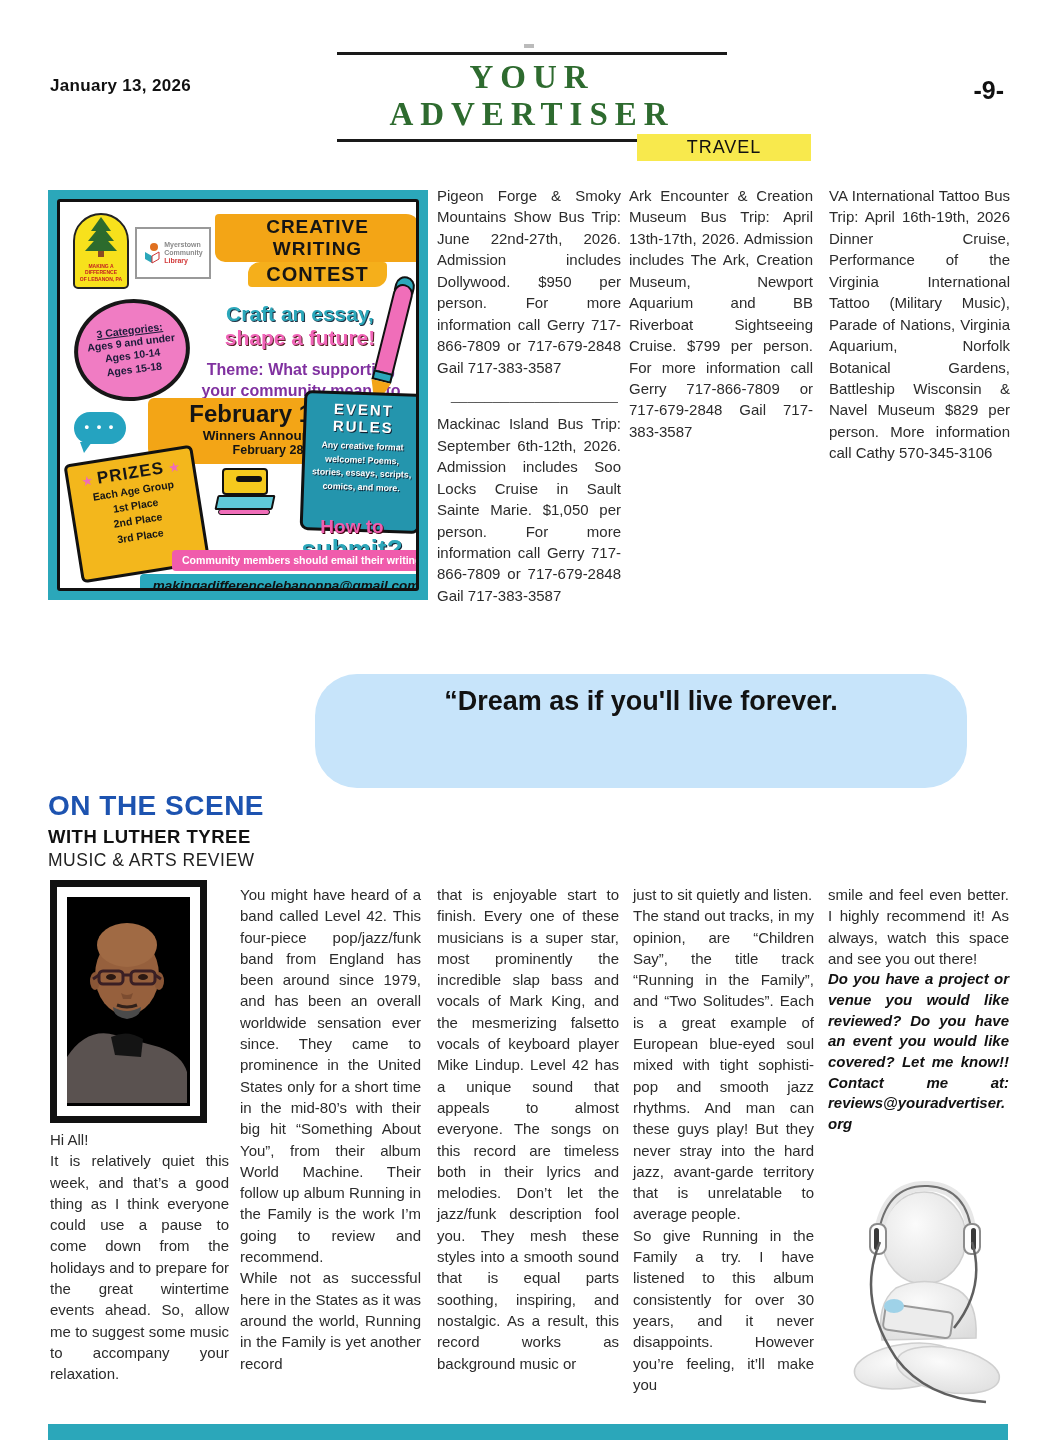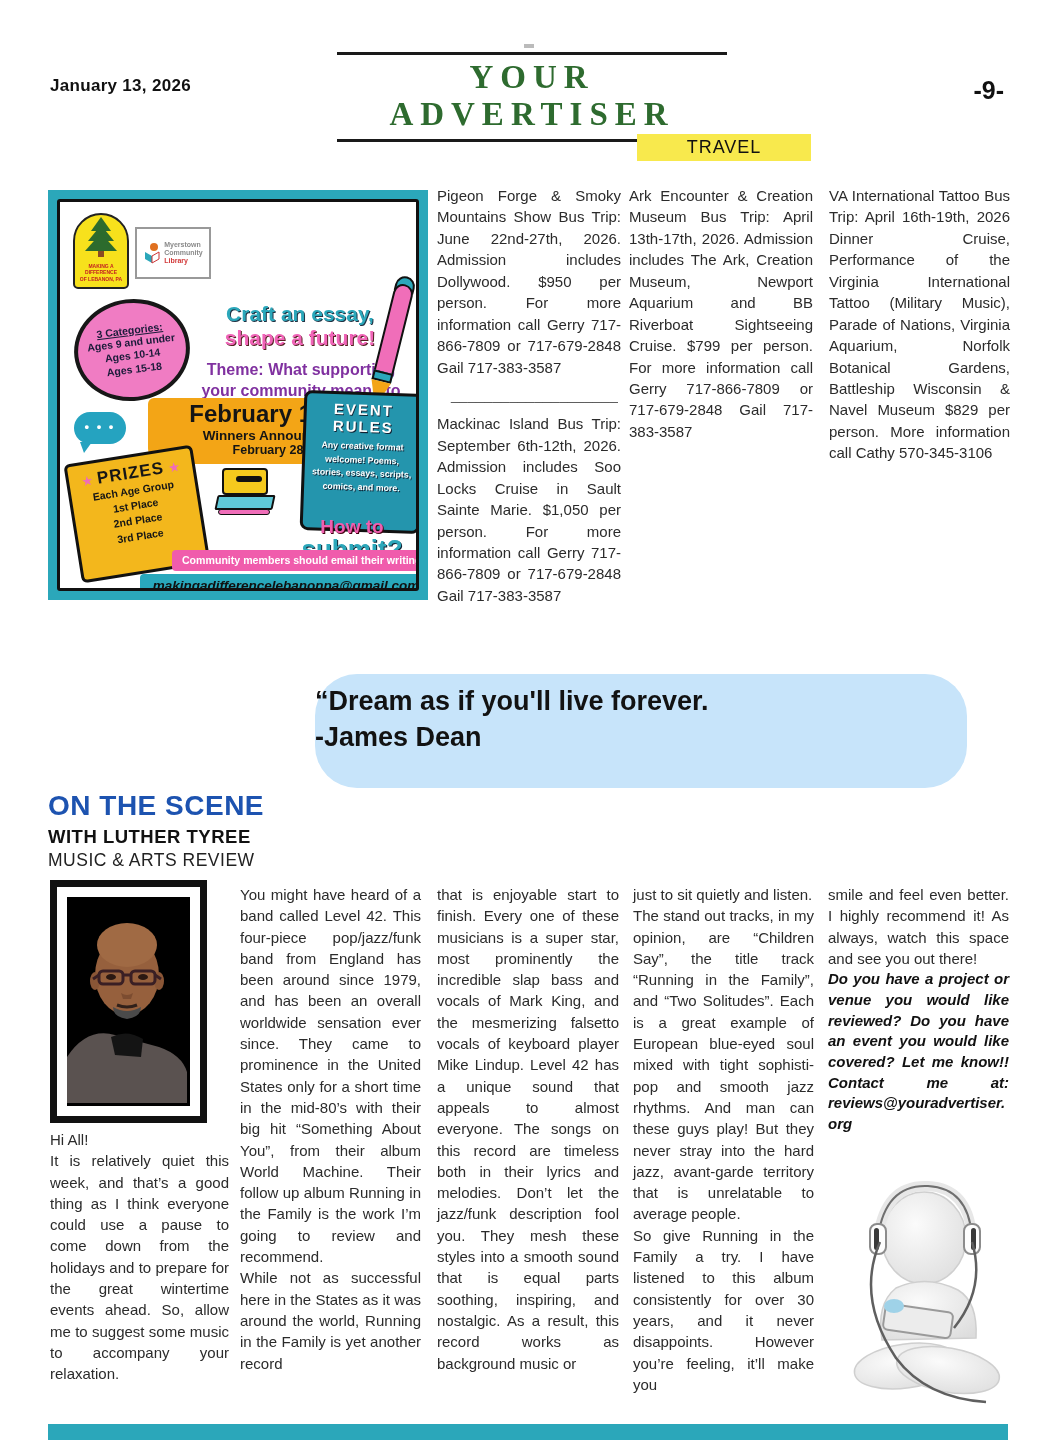--- a/index.html
+++ b/index.html
@@ -67,21 +67,21 @@
   .laptop .cam { position:absolute; left:12px; top:6px; width:26px; height:6px; background:#111; border-radius:3px; }
   .laptop .keys { position:absolute; left:0; top:27px; width:58px; height:15px; background:#5fc9d8; border:2px solid #111; transform:skewX(-12deg); border-radius:2px; }
   .laptop .base { position:absolute; left:2px; top:41px; width:52px; height:6px; background:#f06eb9; border:1px solid #111; border-radius:3px; }
   .howto { position:absolute; left:222px; top:314px; width:140px; text-align:center; }
   .howto .h1 { font-size:19px; font-weight:900; color:#ef5fb0; text-shadow:1px 1px 0 #401; }
   .howto .h2 { font-size:26px; font-weight:900; color:#2ba7ba; text-shadow:1px 1px 0 #123; margin-top:-4px; }
   .email-label { position:absolute; left:88px; top:348px; width:276px; height:21px; background:#f05cac; color:#fff; font-size:10.6px; font-weight:700; text-align:center; line-height:21px; border-radius:4px;margin-left:24px; }
   .email-line { position:absolute; left:80px; top:372px; width:292px; height:23px; background:#29a8bc; color:#101010; font-size:13.5px; font-weight:800; text-align:center; line-height:23px; border-radius:4px;font-style:italic; }
 
   
-  .quote { position:absolute; left:315px; top:674px; width:652px; height:114px; background:#c7e4fa; border-radius:42px; text-align:left; padding-top:10px; }
+  .quote { position:absolute; left:315px; top:674px; width:652px; height:114px; background:#c7e4fa; border-radius:42px; text-align:center; padding-top:10px; }
   .quote div { font-size:27px; font-weight:800; color:#121212; line-height:1.32; }
 
   
   .scene-title { position:absolute; left:48px; top:790px; font-size:28px; font-weight:800; color:#1d53b0; letter-spacing:.5px; }
   .scene-byline { position:absolute; left:48px; top:826px; font-size:18.5px; font-weight:800; color:#111; letter-spacing:.5px; }
   .scene-sub { position:absolute; left:48px; top:850px; font-size:17.5px; font-weight:400; color:#222; letter-spacing:.5px; }
 
   .photo-frame { position:absolute; left:50px; top:880px; width:157px; height:243px; background:#111; padding:7px; }
   .photo-mat { width:100%; height:100%; background:#fff; padding:10px; }
   .photo-img { width:100%; height:100%; background:#000; overflow:hidden; }
@@ -135,20 +135,24 @@
           <path d="M2 10 L9 14 L9 21 L2 17 Z" fill="#2ba7ba"></path>
           <path d="M16 10 L9 14 L9 21 L16 17 Z" fill="#fff" stroke="#c33" stroke-width="1"></path>
         </svg>
         <div class="libtxt">
           <div>Myerstown</div>
           <div>Community</div>
           <div class="red">Library</div>
         </div>
       </div>
 
+      <div class="flyer-title">
+        <span class="strip">CREATIVE WRITING</span><br>
+        <span class="strip strip2">CONTEST</span>
+      </div>
 
       <div class="cat-circle">
         <div class="c-title">3 Categories:</div>
         <div class="c-line">Ages 9 and under</div>
         <div class="c-line">Ages 10-14</div>
         <div class="c-line">Ages 15-18</div>
       </div>
 
       <div class="taglines">
         <div class="t1">Craft an essay,</div>
@@ -221,21 +225,20 @@
   </div>
   <div class="tcol" id="tcol2">
     <p>Ark Encounter &amp; Creation Museum Bus Trip: April 13th-17th, 2026. Admission includes The Ark, Creation Museum, Newport Aquarium and BB Riverboat Sightseeing Cruise. $799 per person. For more information call Gerry 717-866-7809 or 717-679-2848 Gail 717-383-3587</p>
   </div>
   <div class="tcol" id="tcol3">
     <p>VA International Tattoo Bus Trip: April 16th-19th, 2026 Dinner Cruise, Performance of the Virginia International Tattoo (Military Music), Parade of Nations, Virginia Aquarium, Norfolk Botanical Gardens, Battleship Wisconsin &amp; Navel Museum $829 per person. More information call Cathy 570-345-3106</p>
   </div>
 
   <div class="quote">
     <div>“Dream as if you'll live forever.</div>
-    <div>-James Dean</div>
   </div>
 
   <div class="scene-title">ON THE SCENE</div>
   <div class="scene-byline">WITH LUTHER TYREE</div>
   <div class="scene-sub">MUSIC &amp; ARTS REVIEW</div>
 
   <div class="photo-frame">
     <div class="photo-mat">
       <div class="photo-img">
         <svg width="120" height="206" viewBox="0 0 120 206">

